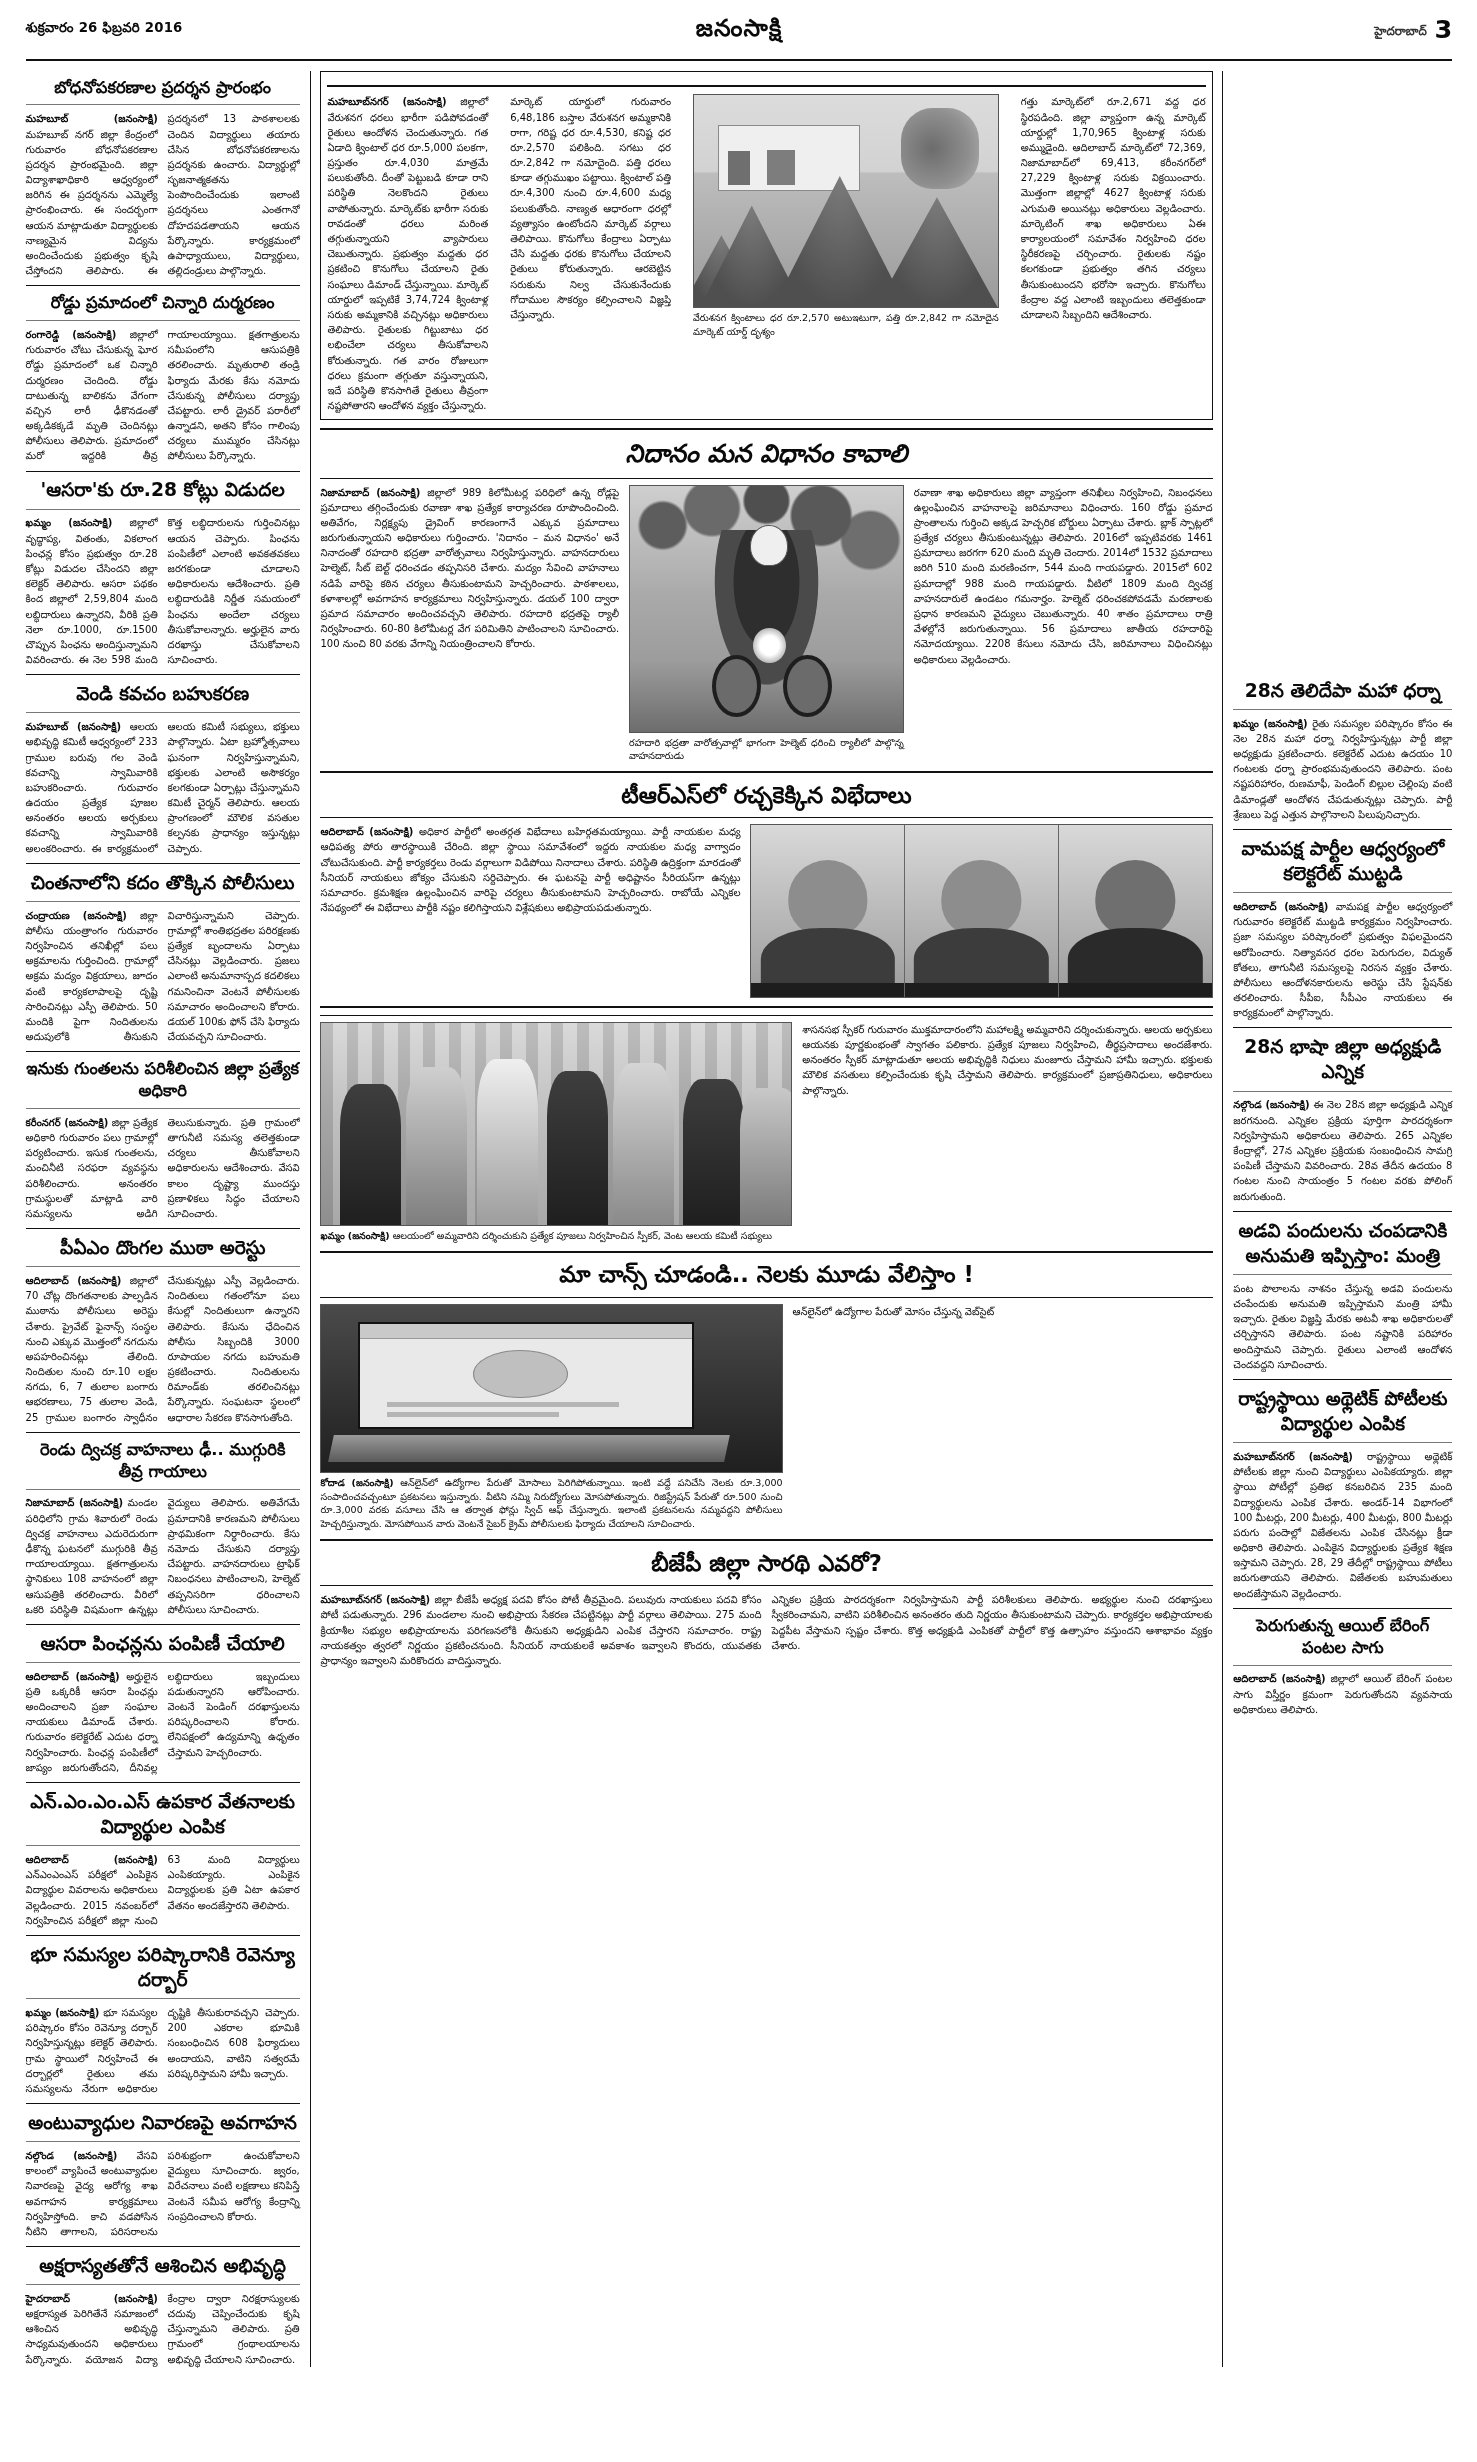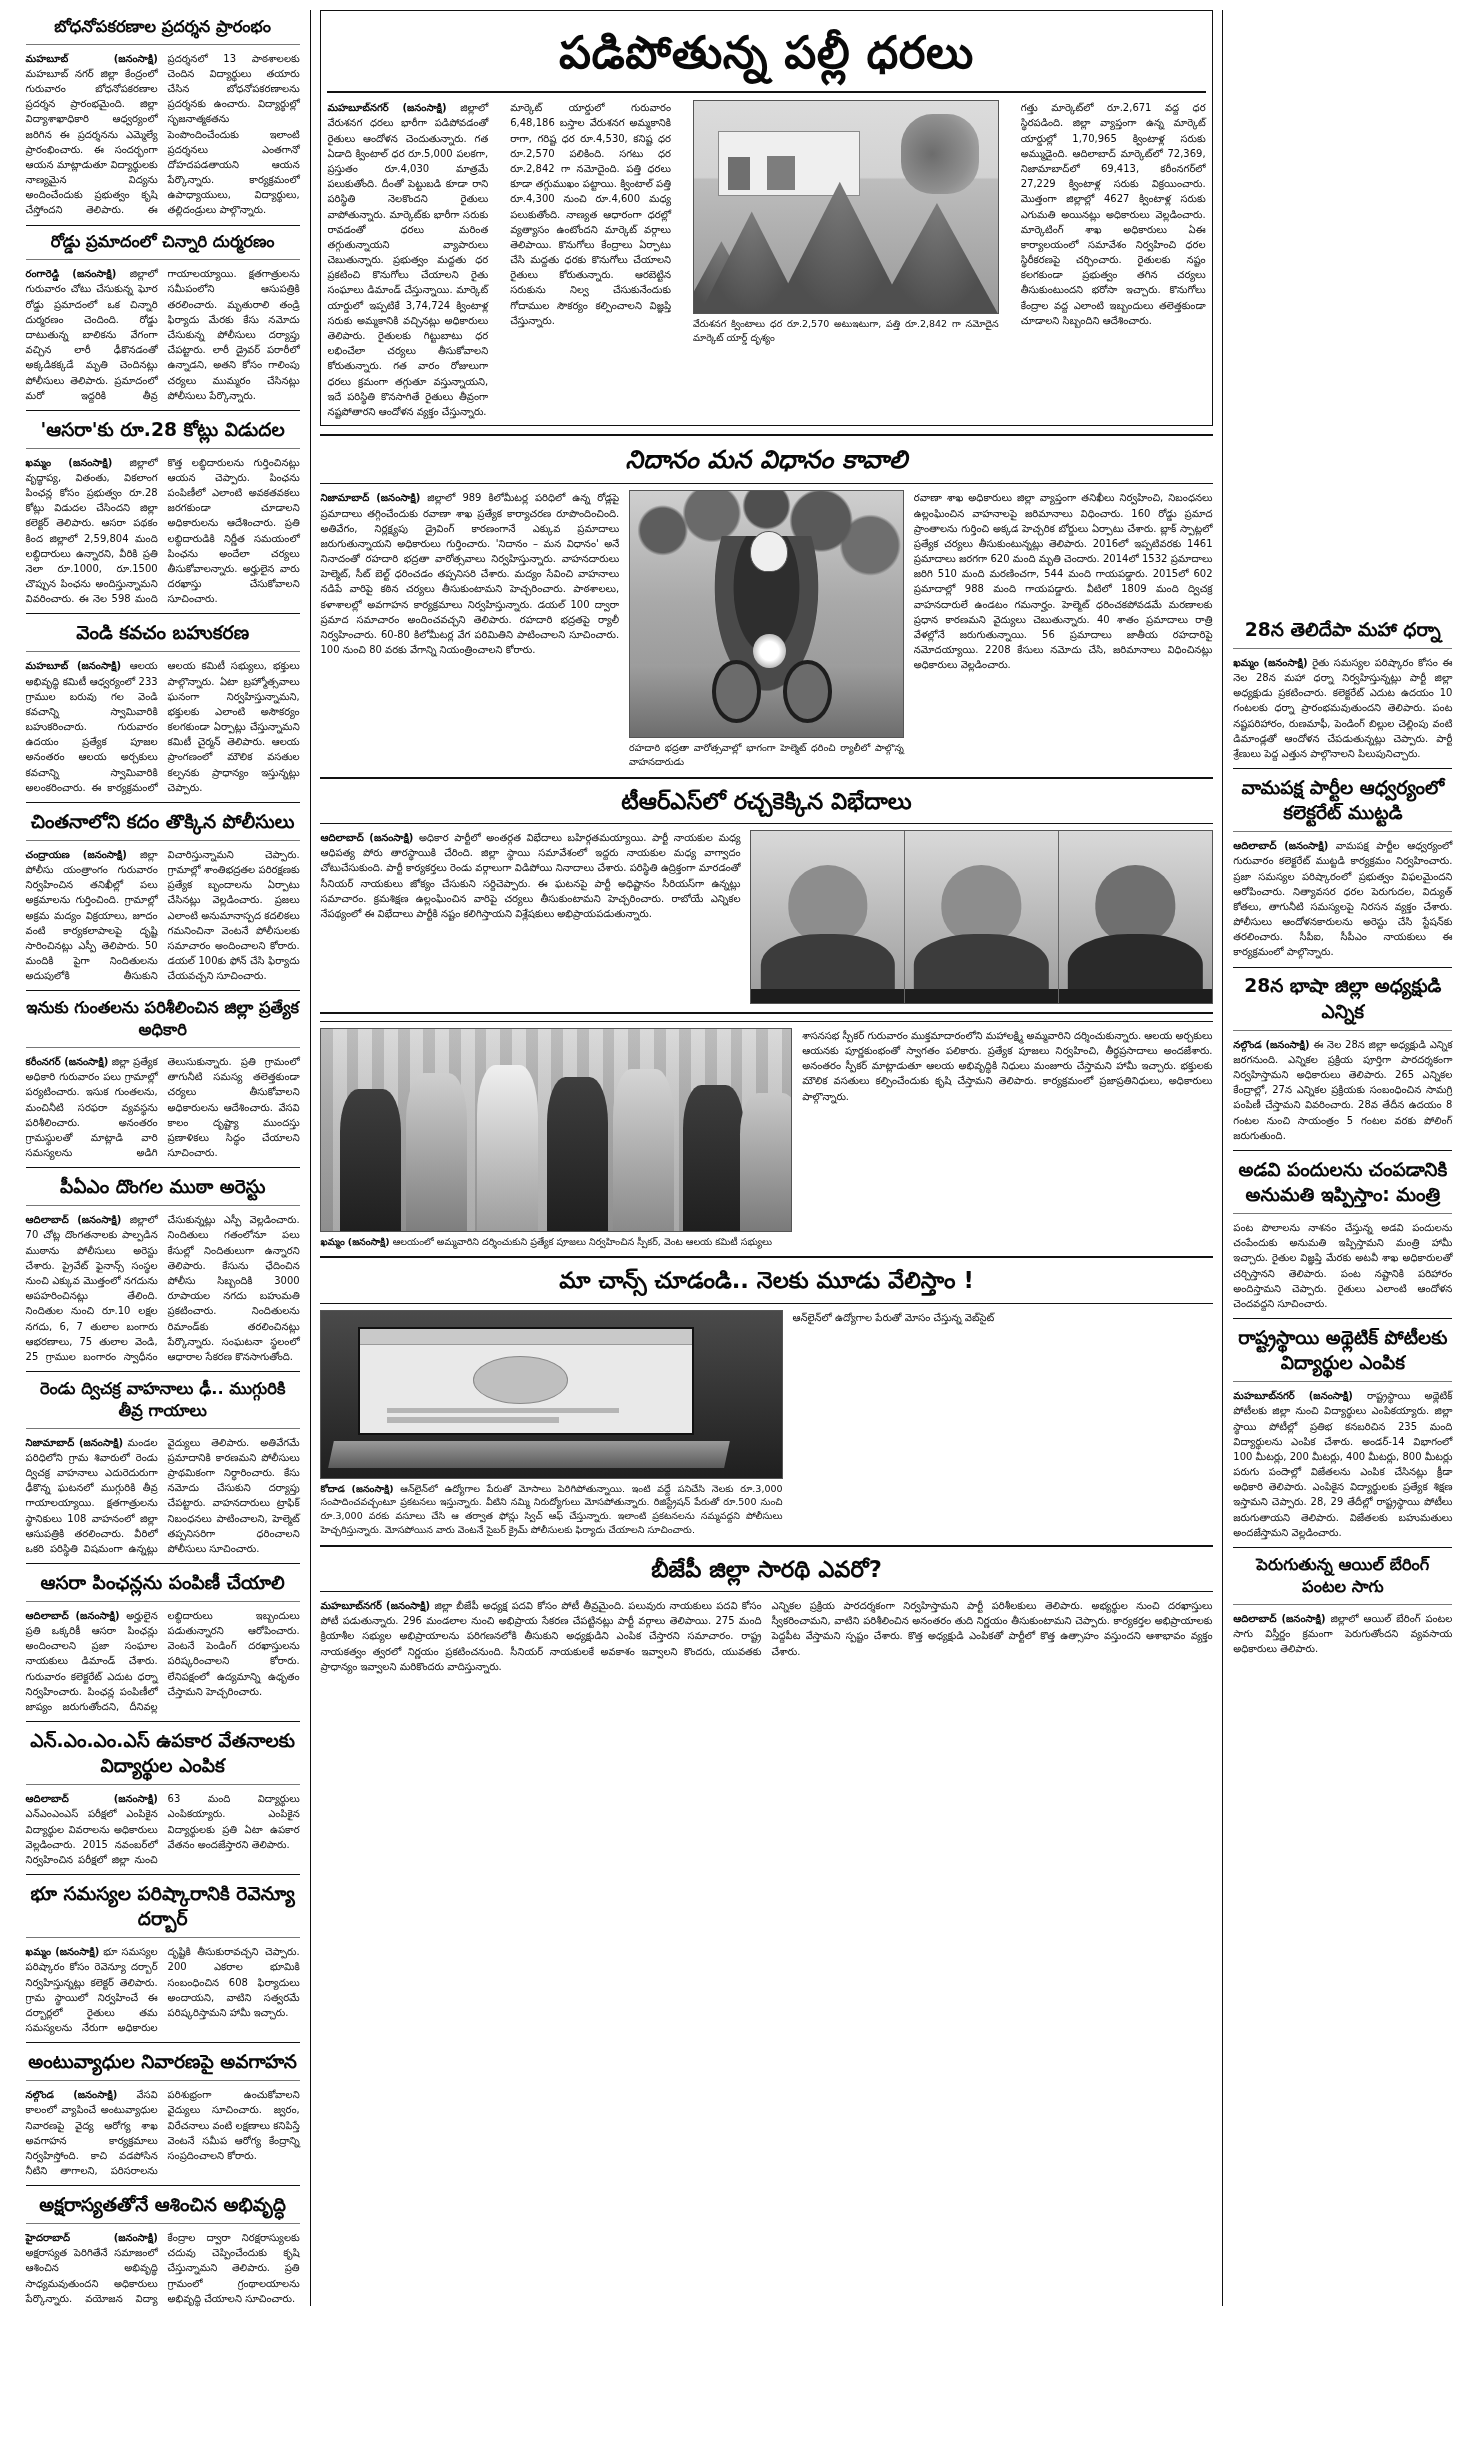--- a/index.html
+++ b/index.html
@@ -128,20 +128,26 @@
   .ph-laptop .scr-dot{position:absolute;left:34%;top:26%;width:28%;height:44%;border-radius:50%;background:#bfbfbf;border:1px solid #8a8a8a;}
   .ph-laptop .scr-l{position:absolute;left:8%;height:5%;background:#b5b5b5;}
   .ph-laptop .base{position:absolute;left:2%;bottom:6%;width:86%;height:16%;background:linear-gradient(#9a9a9a,#5a5a5a);transform:skewX(-12deg);}
   .frame{border:1px solid #111;padding:5.9px;}
 </style>
 </head>
 <body>
 
 <div class="page">
 
+  <div class="masthead">
+    <div class="date">శుక్రవారం 26 ఫిబ్రవరి 2016</div>
+    <div class="logo">జనంసాక్షి</div>
+    <div class="place">హైదరాబాద్</div>
+    <div class="pageno">3</div>
+  </div>
 
   <div class="cols">
 
     <div class="colA">
 
       <div>
         <div class="hl hl-sm">బోధనోపకరణాల ప్రదర్శన ప్రారంభం</div>
         <hr class="rule-thin">
         <div class="body two">
           <span class="lead">మహబూబ్</span>
@@ -282,21 +288,20 @@
         </div>
       </div>
 
     </div>
 
     <div class="vr"></div>
 
     <div class="colMain">
 
       <div class="frame">
-        <div class="hl hl-xxl">పడిపోతున్న పల్లీ ధరలు</div>
         <hr class="rule-dbl">
         <div style="display:flex;gap:22px;align-items:flex-start;">
           <div style="flex:1;">
             <div class="body">
               <span class="lead">మహబూబ్‌నగర్</span>
               <span class="lead">(జనంసాక్షి)</span>
               <span>జిల్లాలో వేరుశనగ ధరలు భారీగా పడిపోవడంతో రైతులు ఆందోళన చెందుతున్నారు. గత ఏడాది క్వింటాల్ ధర రూ.5,000 పలకగా, ప్రస్తుతం రూ.4,030 మాత్రమే పలుకుతోంది. దీంతో పెట్టుబడి కూడా రాని పరిస్థితి నెలకొందని రైతులు వాపోతున్నారు. మార్కెట్‌కు భారీగా సరుకు రావడంతో ధరలు మరింత తగ్గుతున్నాయని వ్యాపారులు చెబుతున్నారు. ప్రభుత్వం మద్దతు ధర ప్రకటించి కొనుగోలు చేయాలని రైతు సంఘాలు డిమాండ్ చేస్తున్నాయి. మార్కెట్ యార్డులో ఇప్పటికే 3,74,724 క్వింటాళ్ల సరుకు అమ్మకానికి వచ్చినట్లు అధికారులు తెలిపారు. రైతులకు గిట్టుబాటు ధర లభించేలా చర్యలు తీసుకోవాలని కోరుతున్నారు. గత వారం రోజులుగా ధరలు క్రమంగా తగ్గుతూ వస్తున్నాయని, ఇదే పరిస్థితి కొనసాగితే రైతులు తీవ్రంగా నష్టపోతారని ఆందోళన వ్యక్తం చేస్తున్నారు.</span>
             </div>
           </div>
           <div style="flex:1;">

